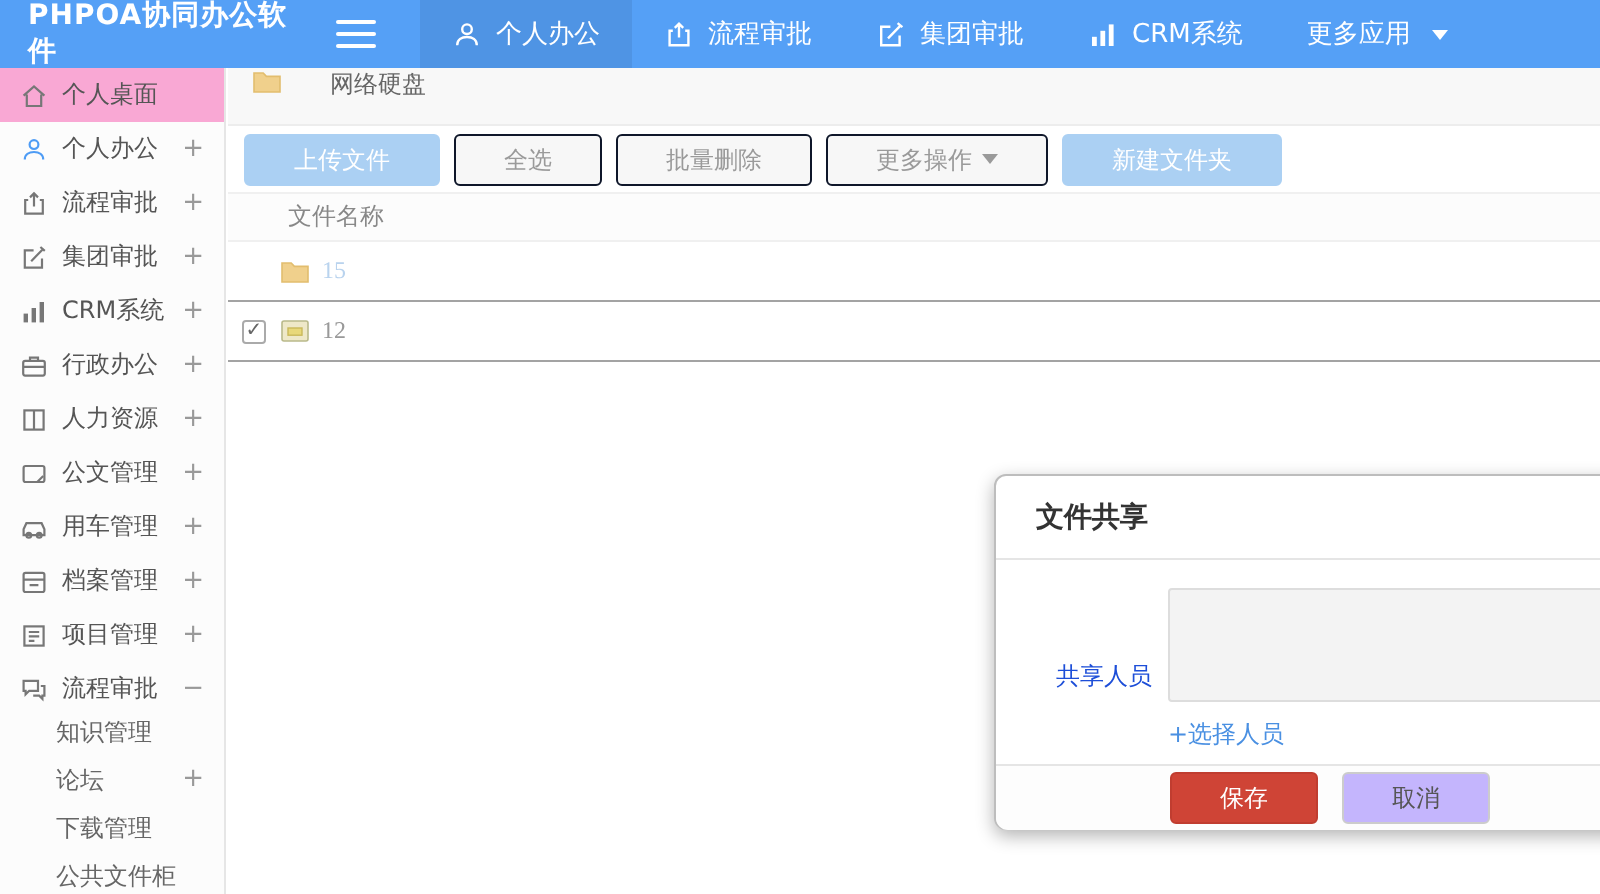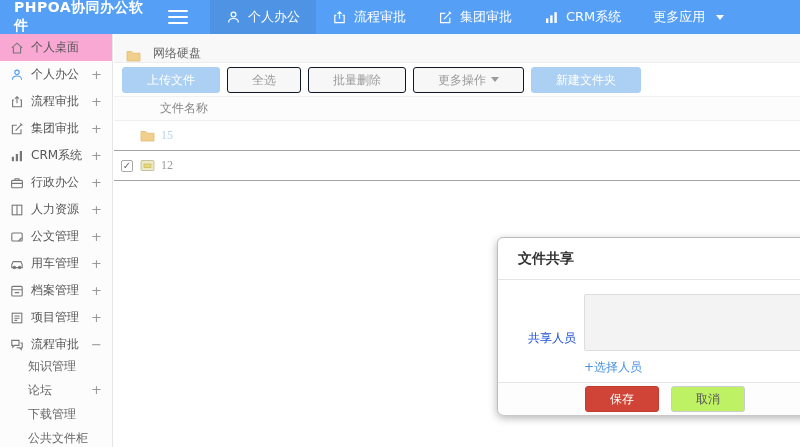--- a/index.html
+++ b/index.html
@@ -33,32 +33,32 @@
   .side-item .sicon svg { width:14px; height:14px; stroke:#777; fill:none; stroke-width:1.1; }
   .side-item .sicon.blue svg { stroke:#4e9cf5; }
   .side-item .sicon svg .fillpart { fill:#777; stroke:none; }
   .expand { margin-left:auto; color:#999; font-size:13px; font-weight:400; }
   .sub-item { height:24px; display:flex; align-items:flex-start; padding:0 10px 0 28px;
               font-size:12px; color:#666; cursor:pointer; }
 
   
   .main { position:absolute; top:34px; left:114px; right:0; bottom:0; background:#fff; }
   .breadcrumb { height:29px; background:#f8f8f8; border-bottom:1px solid #ededed;
-                display:flex; align-items:flex-end; gap:6px; padding:0 12px;
+                display:flex; align-items:flex-start; gap:18px; padding:0 12px;
                 font-size:12px; color:#666; }
   .toolbar { height:33px; display:flex; align-items:center; gap:7px; padding:0 8px; }
   .btn { font-size:12px; line-height:1; padding:6px 24px; border-radius:3px; cursor:pointer;
          display:inline-flex; align-items:center; gap:5px; }
   .btn-light-primary { background:#abd0f3; border:1px solid #abd0f3; color:#fff; }
   .btn-default { background:#f7f7f7; border:1px solid #0f172a; color:#9a9a9a; }
   .caret-gray { width:0; height:0; border-left:4px solid transparent;
                 border-right:4px solid transparent; border-top:5px solid #9a9a9a; }
   .thead { height:25px; background:#fcfcfc; border-top:1px solid #f0f0f0;
            border-bottom:1px solid #f0f0f0; display:flex; align-items:center;
-           padding-left:46px; font-size:12px; color:#888; }
+           padding-left:30px; font-size:12px; color:#888; }
   .trow { height:30px; display:flex; align-items:center; border-bottom:1px solid #a3a3a3;
           font-size:12px;font-family:Liberation Serif, serif; }
   .cb-cell { width:26px; display:flex; justify-content:center; flex:none; }
   .checkbox { width:12px; height:12px; border:1px solid #aaa; background:#fff; border-radius:2px;
               font-size:10px; line-height:10px; color:#666; text-align:center; cursor:pointer; }
   .file-icon { width:15px; height:13px; margin-right:6px; flex:none; }
   .name-folder { color:#b9d3ee; cursor:pointer; }
   .name-file { color:#999; cursor:pointer; }
 
   
@@ -71,21 +71,21 @@
   .share-label { width:56px; font-size:12px; color:#1d4ed8; align-self:flex-start;
                  margin-top:36px; flex:none; }
   .share-col { flex:1; }
   .share-box { height:57px; background:#f3f3f3; border:1px solid #ddd; border-radius:2px;
                cursor:text; }
   .select-link { display:inline-block; margin-top:8px; font-size:12px; color:#4a90e2;
                  cursor:pointer; text-decoration:none; }
   .modal-footer { height:33px; border-top:1px solid #e5e5e5; display:flex; align-items:center;
                   justify-content:center; gap:12px; border-radius:0 0 6px 6px; background:#fdfdfd; }
   .btn-save { background:#cf4436; border:1px solid #c03d30; color:#fff; }
-  .btn-cancel { background:#bef264; border:1px solid #ccc; color:#555; }
+  .btn-cancel { background:#c4b5fd; border:1px solid #ccc; color:#555; }
 </style>
 </head>
 <body>
 
 <div class="topbar">
   <div class="logo">PHPOA协同办公软件</div>
   <div class="hamburger">
     <span></span>
       <span></span>
       <span></span>

